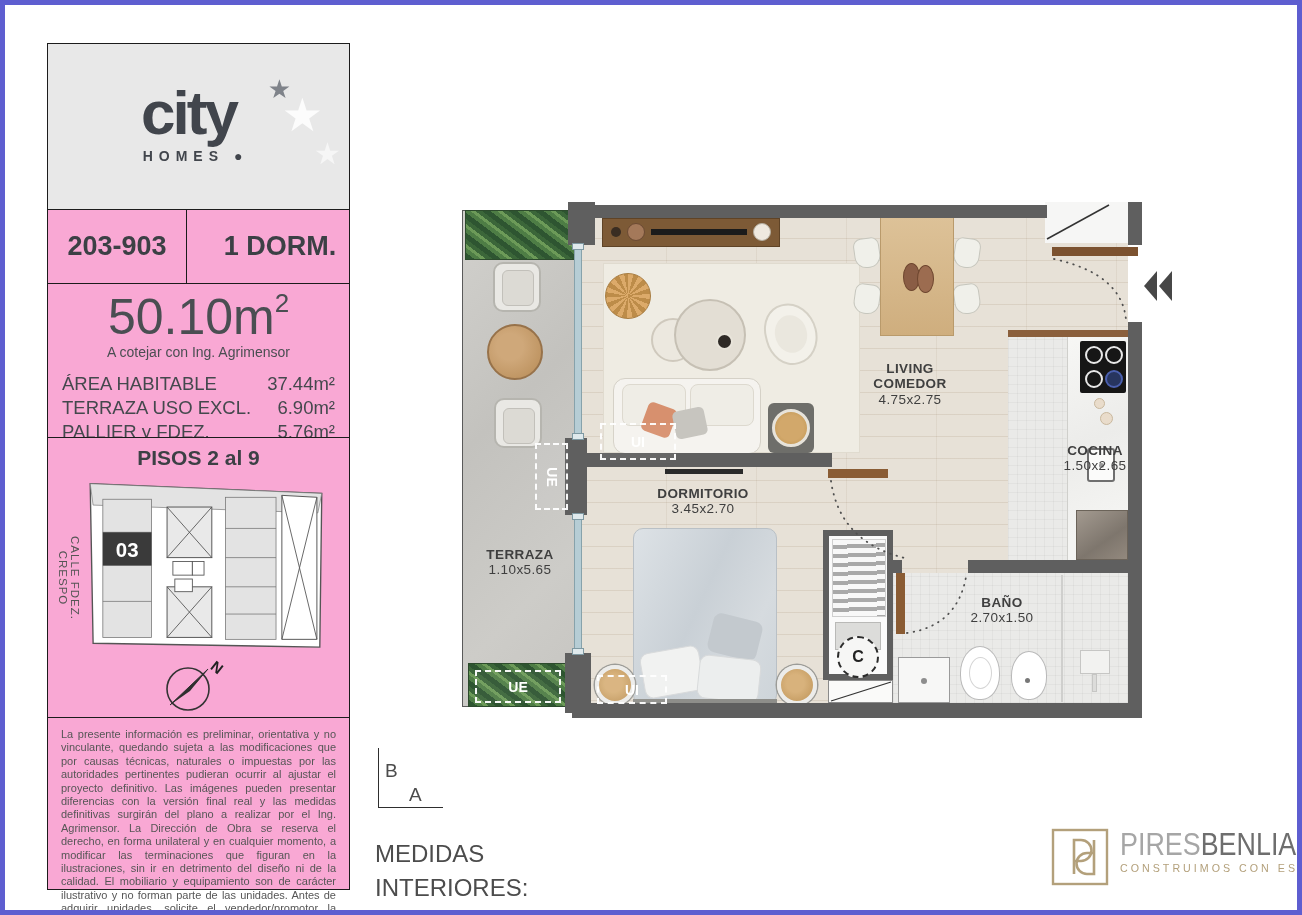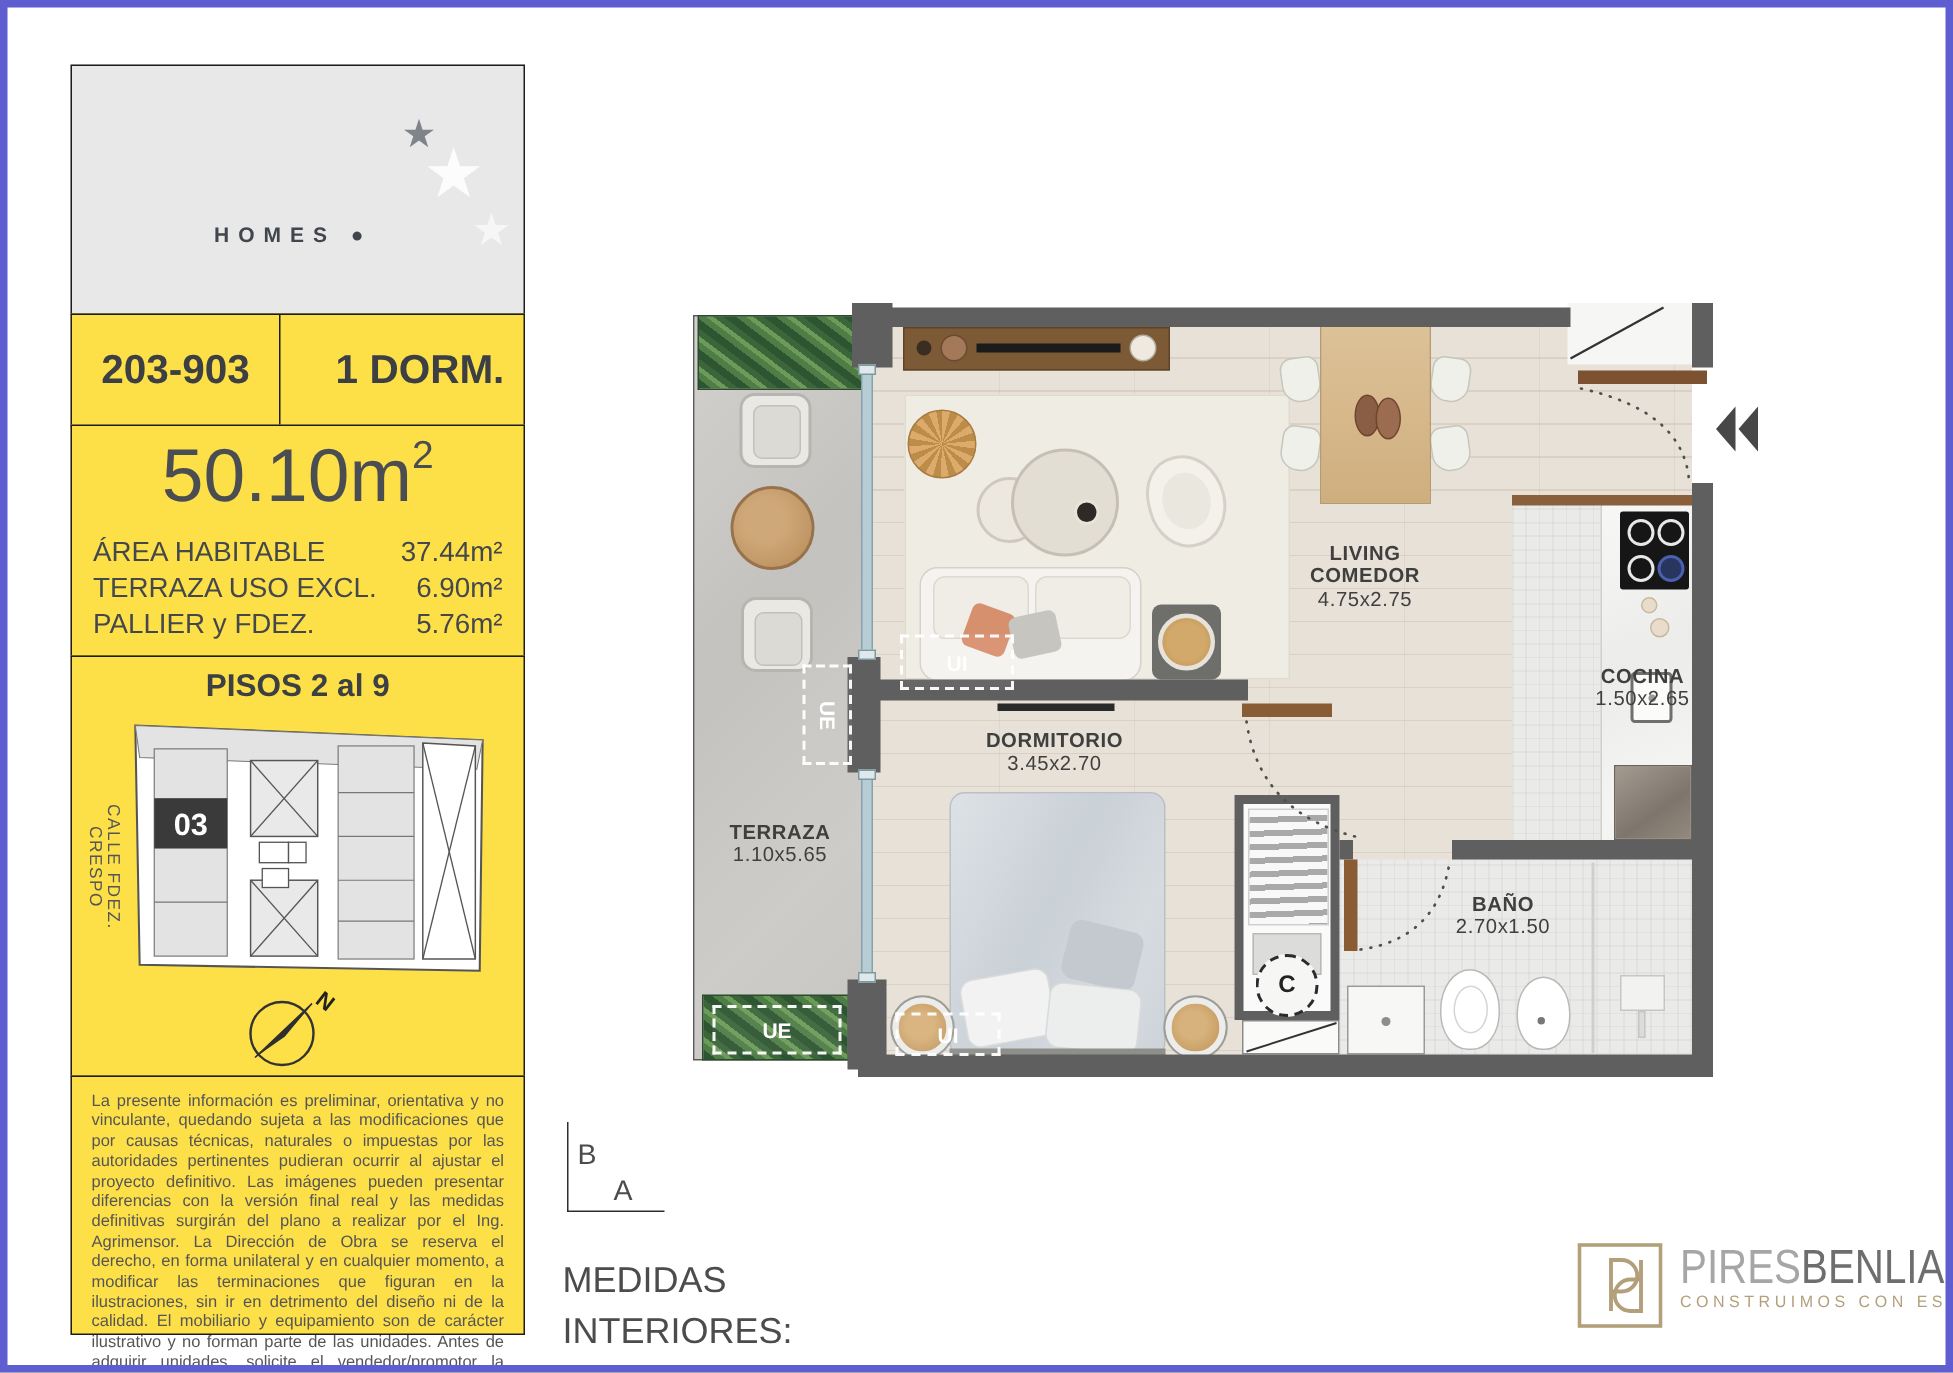--- a/index.html
+++ b/index.html
@@ -1,21 +1,21 @@
 <!DOCTYPE html>
 <html><head>
 <meta charset="utf-8">
 <style>
   html,body{margin:0;padding:0;background:#888;}
   #page{position:relative;width:1302px;height:915px;background:#ffffff;
         border:5px solid #5e5ed0;box-sizing:border-box;overflow:hidden;
         font-family:"Liberation Sans","DejaVu Sans",sans-serif;color:#3c4045;}
   .abs{position:absolute;}
   
-  .panelbox{position:absolute;left:42px;width:303px;border:1.6px solid #1c1c1c;box-sizing:border-box;background:#fde047;}
+  .panelbox{position:absolute;left:42px;width:303px;border:1.6px solid #1c1c1c;box-sizing:border-box;background:#f9a8d4;}
   #logo-box{top:38px;height:167px;background:#e8e8e8;overflow:hidden;}
   .brand{position:absolute;left:0;right:20px;top:38px;text-align:center;font-size:62px;font-weight:700;
          letter-spacing:-3px;color:#41454c;line-height:1;}
   .brand-sub{position:absolute;left:0;right:6px;top:104px;text-align:center;font-size:14px;font-weight:700;
          letter-spacing:6px;color:#41454c;}
   .star1{position:absolute;right:26px;top:44px;font-size:46px;color:rgba(255,255,255,.85);}
   .star2{position:absolute;right:8px;top:92px;font-size:30px;color:rgba(255,255,255,.6);}
   .star3{position:absolute;right:58px;top:30px;font-size:26px;color:#6d727a;opacity:.85;}
   .watermark{position:absolute;left:2px;bottom:-12px;font-size:52px;font-weight:700;
          color:rgba(255,255,255,.68);letter-spacing:3px;}
@@ -79,30 +79,32 @@
 </style>
 </head>
 <body>
 
 <div id="page">
 
   <div id="logo-box" class="panelbox">
     <div class="star3">★</div>
     <div class="star1">★</div>
     <div class="star2">★</div>
+    <div class="brand">city</div>
     <div class="brand-sub"><span>HOMES</span> <span>●</span></div>
   </div>
 
   <div id="unit-row" class="panelbox">
     <div class="unit-cell">203-903</div>
     <div class="unit-cell">1 DORM.</div>
   </div>
 
   <div id="area-box" class="panelbox">
     <div class="m2big"><span>50.10m</span><sup>2</sup></div>
+    <div class="m2note">A cotejar con Ing. Agrimensor</div>
     <div class="area-table">
       <div class="area-row">
         <span>ÁREA HABITABLE</span>
         <span>37.44m²</span>
       </div>
       <div class="area-row">
         <span>TERRAZA USO EXCL.</span>
         <span>6.90m²</span>
       </div>
       <div class="area-row">

